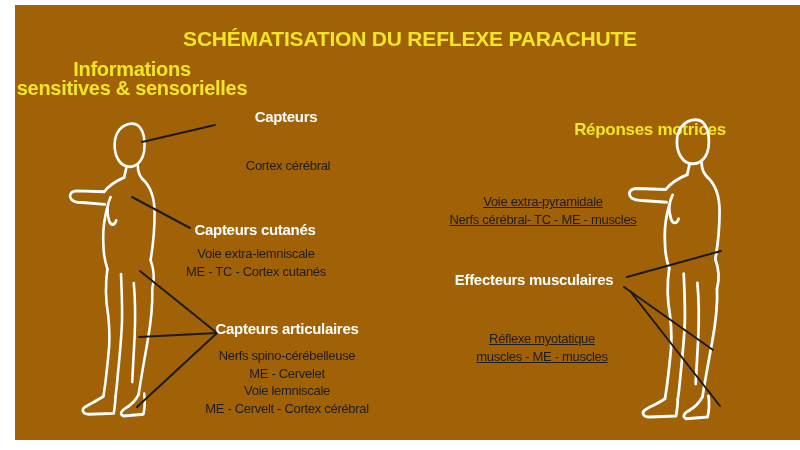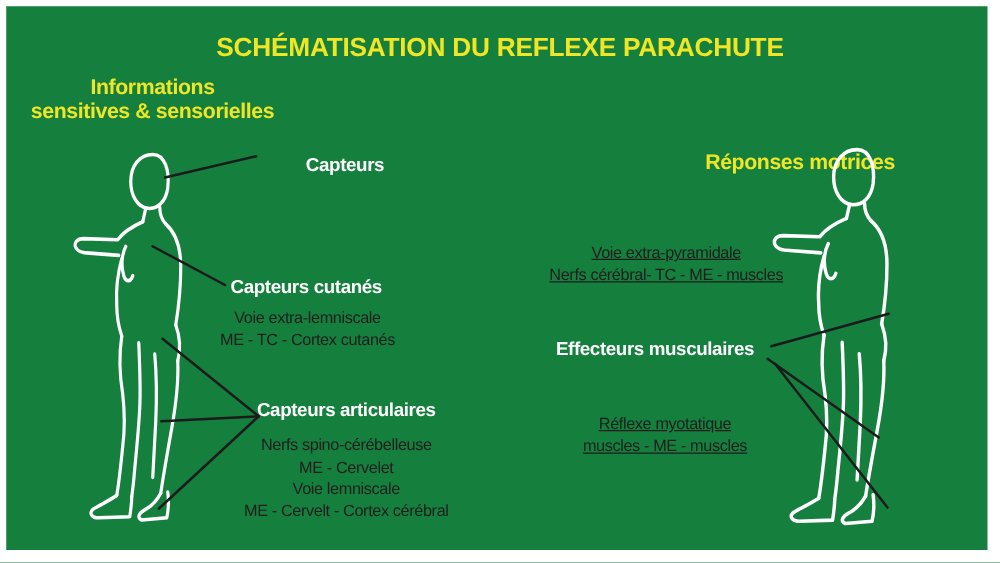--- a/index.html
+++ b/index.html
@@ -3,41 +3,41 @@
 <meta charset="utf-8">
 <style>
   html,body{margin:0;padding:0;}
   body{
     width:800px;height:450px;position:relative;overflow:hidden;
     background:#ffffff;
     font-family:"Liberation Sans", sans-serif;
     -webkit-font-smoothing:antialiased;
   }
   .panel{
-    position:absolute;left:5px;top:5px;width:785px;height:435px;
-    background:#15803d;
+    position:absolute;left:15px;top:5px;width:785px;height:435px;
+    background:#a16207;
   }
   .abs{position:absolute;}
   .center{transform:translateX(-50%);text-align:center;white-space:nowrap;}
   .title{
     color:#f1e626;font-weight:bold;font-size:21px;letter-spacing:-0.2px;
     left:395px;top:22px;
   }
   .yellow-head{
-    color:#f1e626;font-weight:bold;font-size:17px;line-height:19px;letter-spacing:-0.3px;
+    color:#f1e626;font-weight:bold;font-size:20px;line-height:19px;letter-spacing:-0.3px;
   }
   .l-head{left:117px;top:55px;}
   .r-head{left:635px;top:68px;font-size:17px;margin-top:47px;}
   .w-head{
     color:#ffffff;font-weight:bold;font-size:15px;line-height:16px;letter-spacing:-0.3px;
   }
   .d-text{
     color:#1d1d1f;font-size:13px;line-height:17.5px;letter-spacing:-0.3px;font-weight:normal;
   }
-  .b1h{left:271px;top:104px;margin-top:16px;}
+  .b1h{left:271px;top:104px;}
   .b1s{left:273px;top:152px;}
   .b2h{left:240px;top:217px;}
   .b2s{left:241px;top:240px;}
   .b3h{left:272px;top:316px;}
   .b3s{left:272px;top:342px;}
   .r1s{left:528px;top:188px;text-decoration:underline;}
   .r2h{left:519px;top:267px;}
   .r3s{left:527px;top:325px;text-decoration:underline;}
   .line-el{display:block;}
   svg{display:block;}
@@ -99,20 +99,21 @@
     <line x1="122" y1="402" x2="202" y2="328"></line>
     <line x1="612" y1="272" x2="706" y2="246"></line>
     <line x1="609" y1="282" x2="698" y2="345"></line>
     <line x1="615" y1="286" x2="705" y2="401"></line>
   </svg>
 
   <div class="abs center w-head b1h">
     <span class="line-el">Capteurs</span>
   </div>
   <div class="abs center d-text b1s">
+    <span class="line-el">Cortex cérébral</span>
   </div>
 
   <div class="abs center w-head b2h">
     <span class="line-el">Capteurs cutanés</span>
   </div>
   <div class="abs center d-text b2s">
     <span class="line-el">Voie extra-lemniscale</span>
     <span class="line-el">ME - TC - Cortex cutanés</span>
   </div>
 

